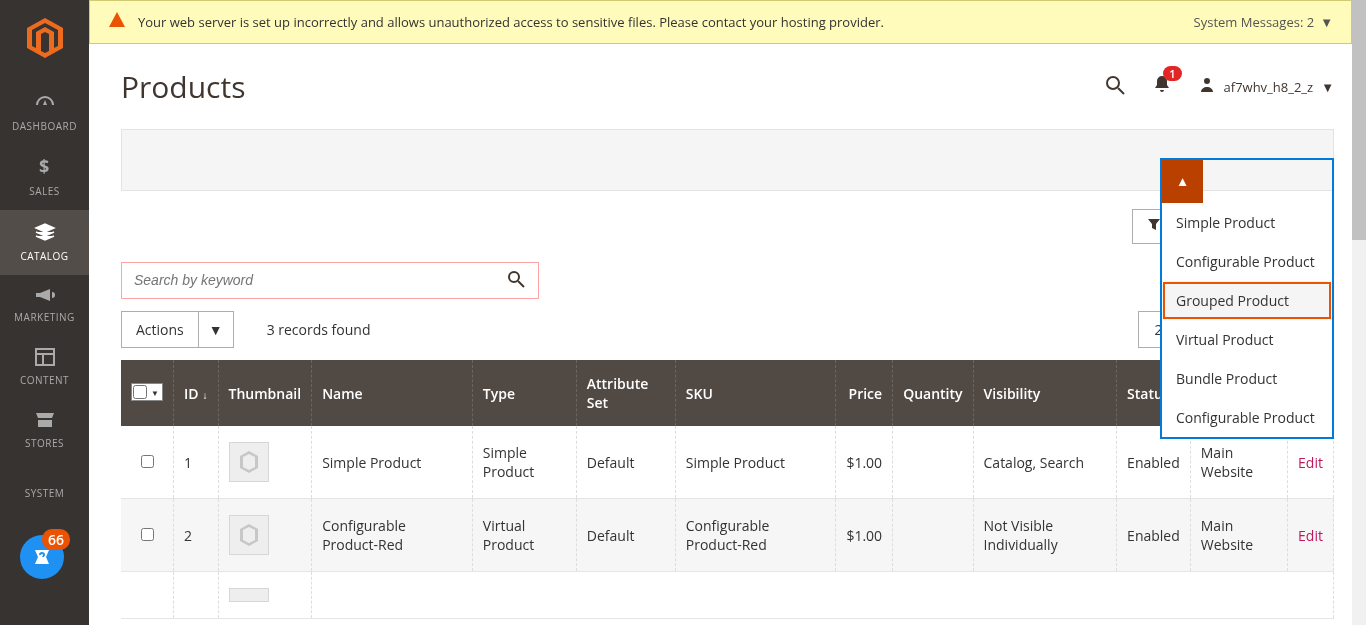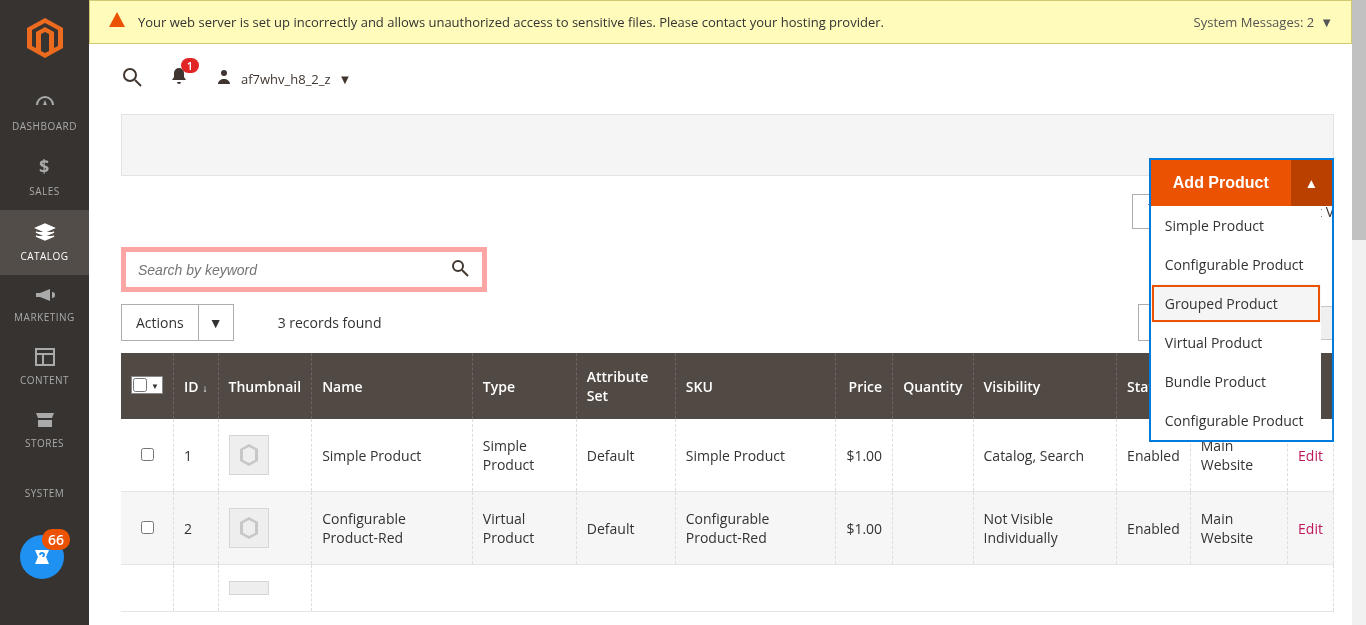--- a/index.html
+++ b/index.html
@@ -45,27 +45,27 @@
 .dropdown-item { padding: 10px 14px; cursor: pointer; font-size: 14px; color: #333; }
 .dropdown-item.highlight { outline: 2px solid #eb5202; outline-offset: -3px; background: #f5f5f5; }
 
 
 .filter-row { display: flex; align-items: center; justify-content: flex-end; gap: 24px; margin: 0 32px 18px 32px; }
 .filters-btn { background: #fff; border: 1px solid #adadad; padding: 8px 14px; display: flex; align-items: center; gap: 8px; cursor: pointer; font-size: 14px; }
 .dv { display: flex; align-items: center; gap: 8px; font-size: 14px; color: #41362f; }
 
 
 .sr-row { display: flex; align-items: center; justify-content: space-between; margin: 0 32px 12px 32px; }
-.search-box { border: 5px solid #fca5a5; display: flex; align-items: center; width: 366px; }
+.search-box { border: 1px solid #fca5a5; display: flex; align-items: flex-start; width: 418px; }
 .search-box input { border: none; padding: 9px 12px; flex: 1; font-size: 14px; font-style: italic; color: #999; outline: none; }
 .search-btn { padding: 6px 12px; background: none; border: none; cursor: pointer; }
 
 
 .ap-row2 { display: flex; align-items: center; justify-content: space-between; margin: 0 32px 12px 32px; }
-.actions-sel { display: flex; align-items: center; gap: 44px; }
+.actions-sel { display: flex; align-items: center; gap: 33px; }
 .actions-dd { border: 1px solid #adadad; display: flex; align-items: center; }
 .actions-dd span { padding: 8px 14px; }
 .actions-dd .caret { border-left: 1px solid #adadad; padding: 8px 10px; }
 .records { color: #333; }
 .pager { display: flex; align-items: center; gap: 10px; }
 .pp-input { border: 1px solid #adadad; display: flex; }
 .pp-input span { padding: 8px 16px; }
 .pp-input .caret { border-left: 1px solid #adadad; padding: 8px 10px; }
 .page-nav { display: flex; align-items: center; gap: 0; }
 .pn-btn { border: 1px solid #c7c7c7; background: #efefef; width: 34px; height: 34px; display: flex; align-items: center; justify-content: center; cursor: pointer; color: #aaa; }
@@ -162,20 +162,21 @@
         </span>
         <span>Your web server is set up incorrectly and allows unauthorized access to sensitive files. Please contact your hosting provider.</span>
       </div>
       <div class="sys-right">
         <span>System Messages: 2</span>
         <span>▼</span>
       </div>
     </div>
 
     <div class="page-header">
+      <h1 class="page-title">Products</h1>
       <div class="header-actions">
         <span class="hdr-icon">
           <svg width="22" height="22" viewBox="0 0 22 22">
               <circle cx="9" cy="9" r="6" fill="none" stroke="#41362f" stroke-width="2"></circle>
               <line x1="14" y1="14" x2="20" y2="20" stroke="#41362f" stroke-width="2"></line>
             </svg>
         </span>
         <span class="hdr-icon">
           <svg width="20" height="22" viewBox="0 0 20 22">
               <path fill="#41362f" d="M10 2a5 5 0 00-5 5v4l-2 3h14l-2-3V7a5 5 0 00-5-5zM8 16a2 2 0 004 0z"></path>
@@ -190,21 +191,20 @@
           <span>▼</span>
         </div>
       </div>
     </div>
 
     <div class="toolbar-area"></div>
 
     <div class="ap-wrapper">
       <div class="ap-border">
         <div class="ap-row">
-          <button class="add-btn">Add Product</button>
           <button class="add-btn-caret">
             <span>▲</span>
           </button>
         </div>
         <div class="dropdown">
           <div class="dropdown-item">Simple Product</div>
           <div class="dropdown-item">Configurable Product</div>
           <div class="dropdown-item highlight">Grouped Product</div>
           <div class="dropdown-item">Virtual Product</div>
           <div class="dropdown-item">Bundle Product</div>

